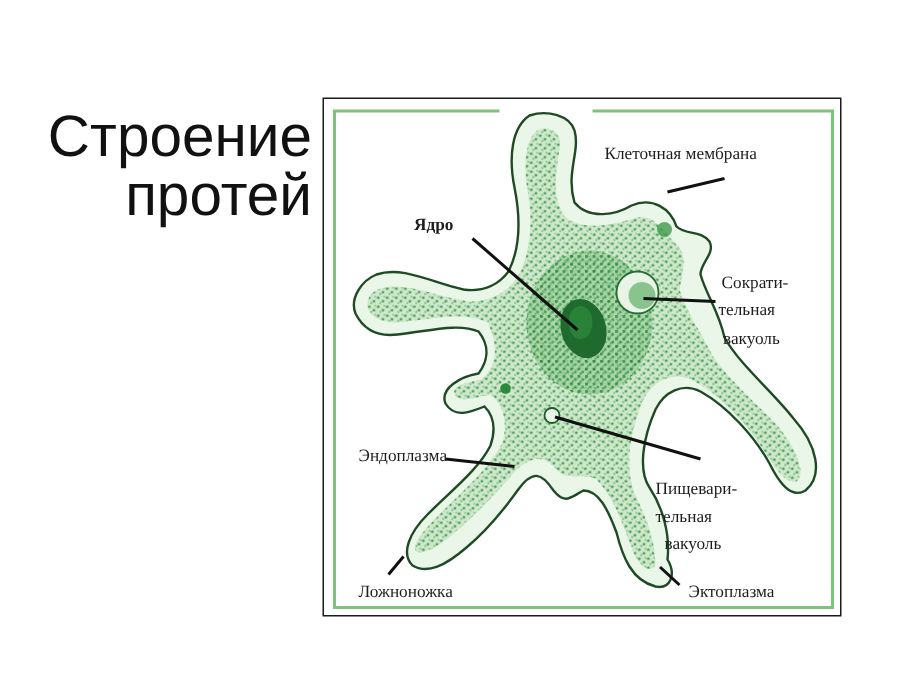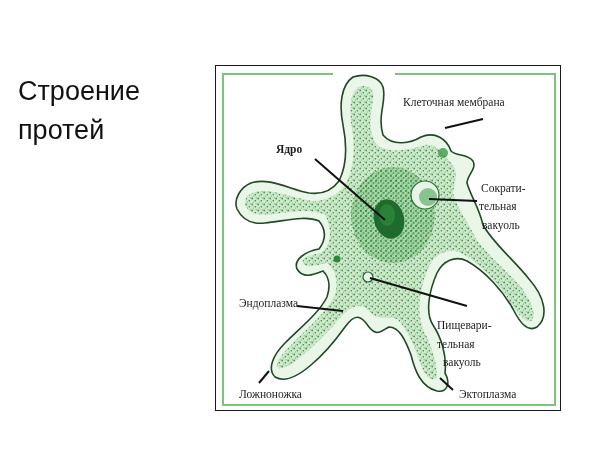--- a/index.html
+++ b/index.html
@@ -1,20 +1,20 @@
 <!DOCTYPE html>
 <html><head>
   <meta charset="utf-8">
   <style>
     html, body { margin: 0; padding: 0; background: #ffffff; }
     body { width: 600px; height: 450px; position: relative; overflow: hidden; font-family: "Liberation Sans", sans-serif; }
     .slide-title {
       position: absolute; left: 18px; top: 72px; width: 190px;
-      text-align: left; font-family: "Liberation Sans", sans-serif;
-      font-size: 27px; line-height: 39px; color: #111111; font-weight: normal;
+      text-align: right; font-family: "Liberation Sans", sans-serif;
+      font-size: 39px; line-height: 39px; color: #111111; font-weight: normal;
     }
     .slide-title span { display: block; }
     .figure-frame {
       position: absolute; left: 215px; top: 65px; width: 346px; height: 346px;
       border: 1.5px solid #1a1a1a; background: #ffffff; box-sizing: border-box;
     }
     .diagram-svg { position: absolute; left: 215px; top: 65px; width: 348px; height: 348px; }
     .lbl { font-family: "Liberation Serif", serif; font-size: 11.5px; fill: #1e1e1e; }
     .lbl-bold { font-family: "Liberation Serif", serif; font-size: 11.5px; fill: #1e1e1e; font-weight: bold; }
   </style>

